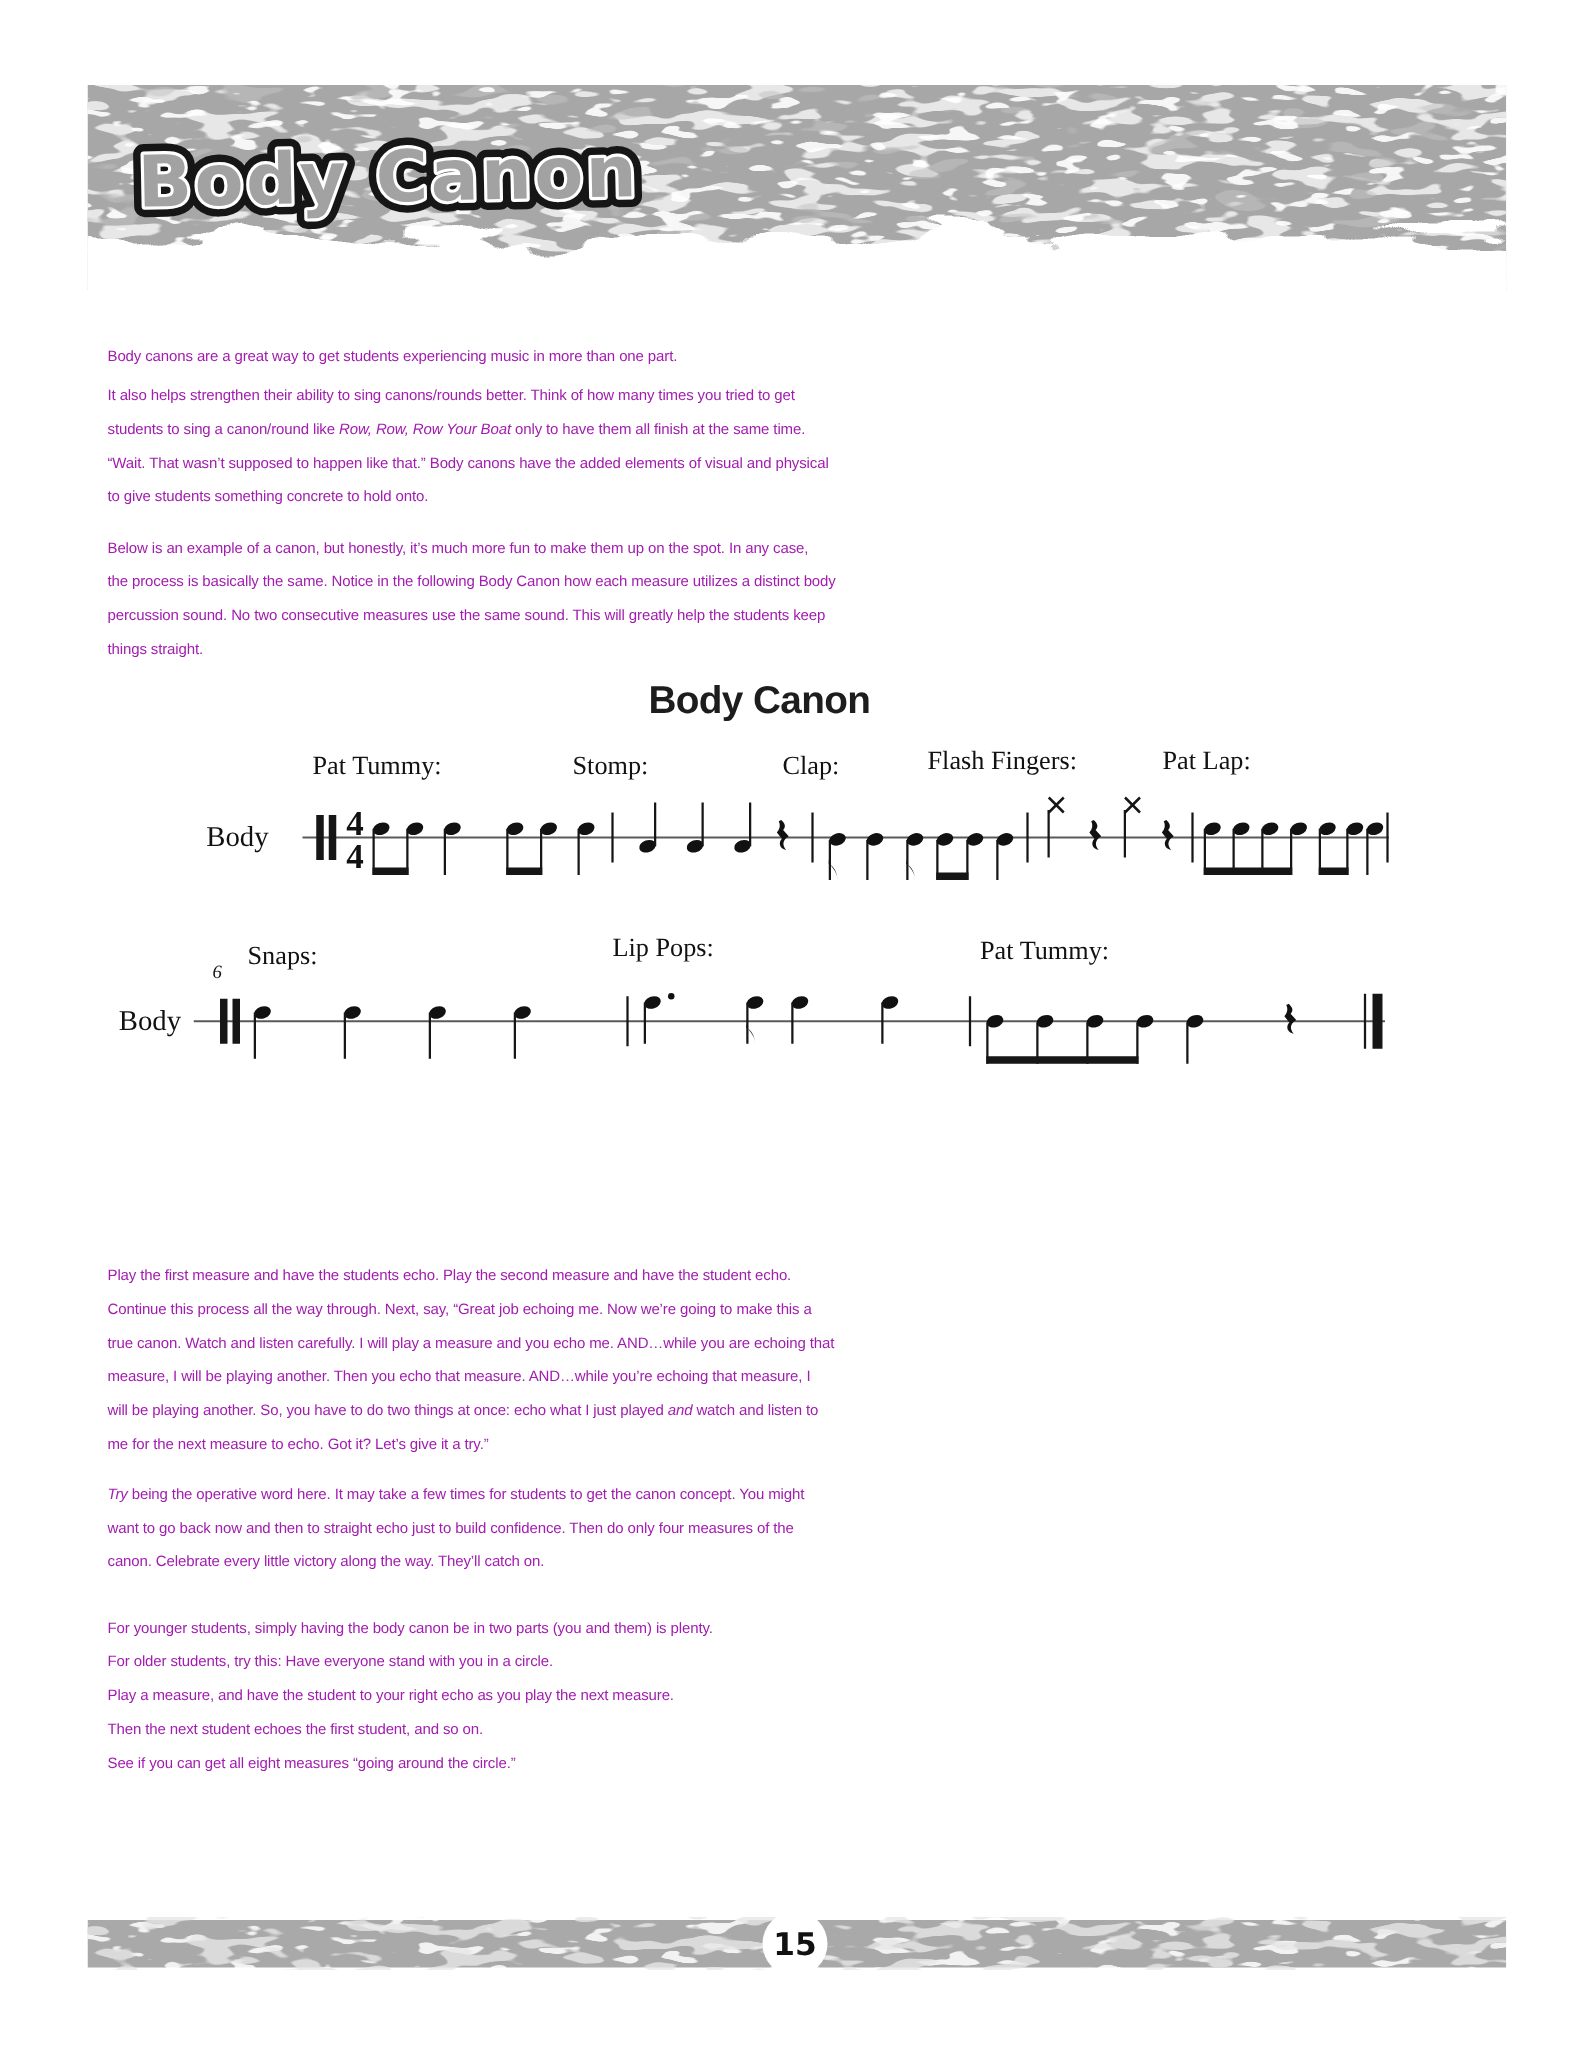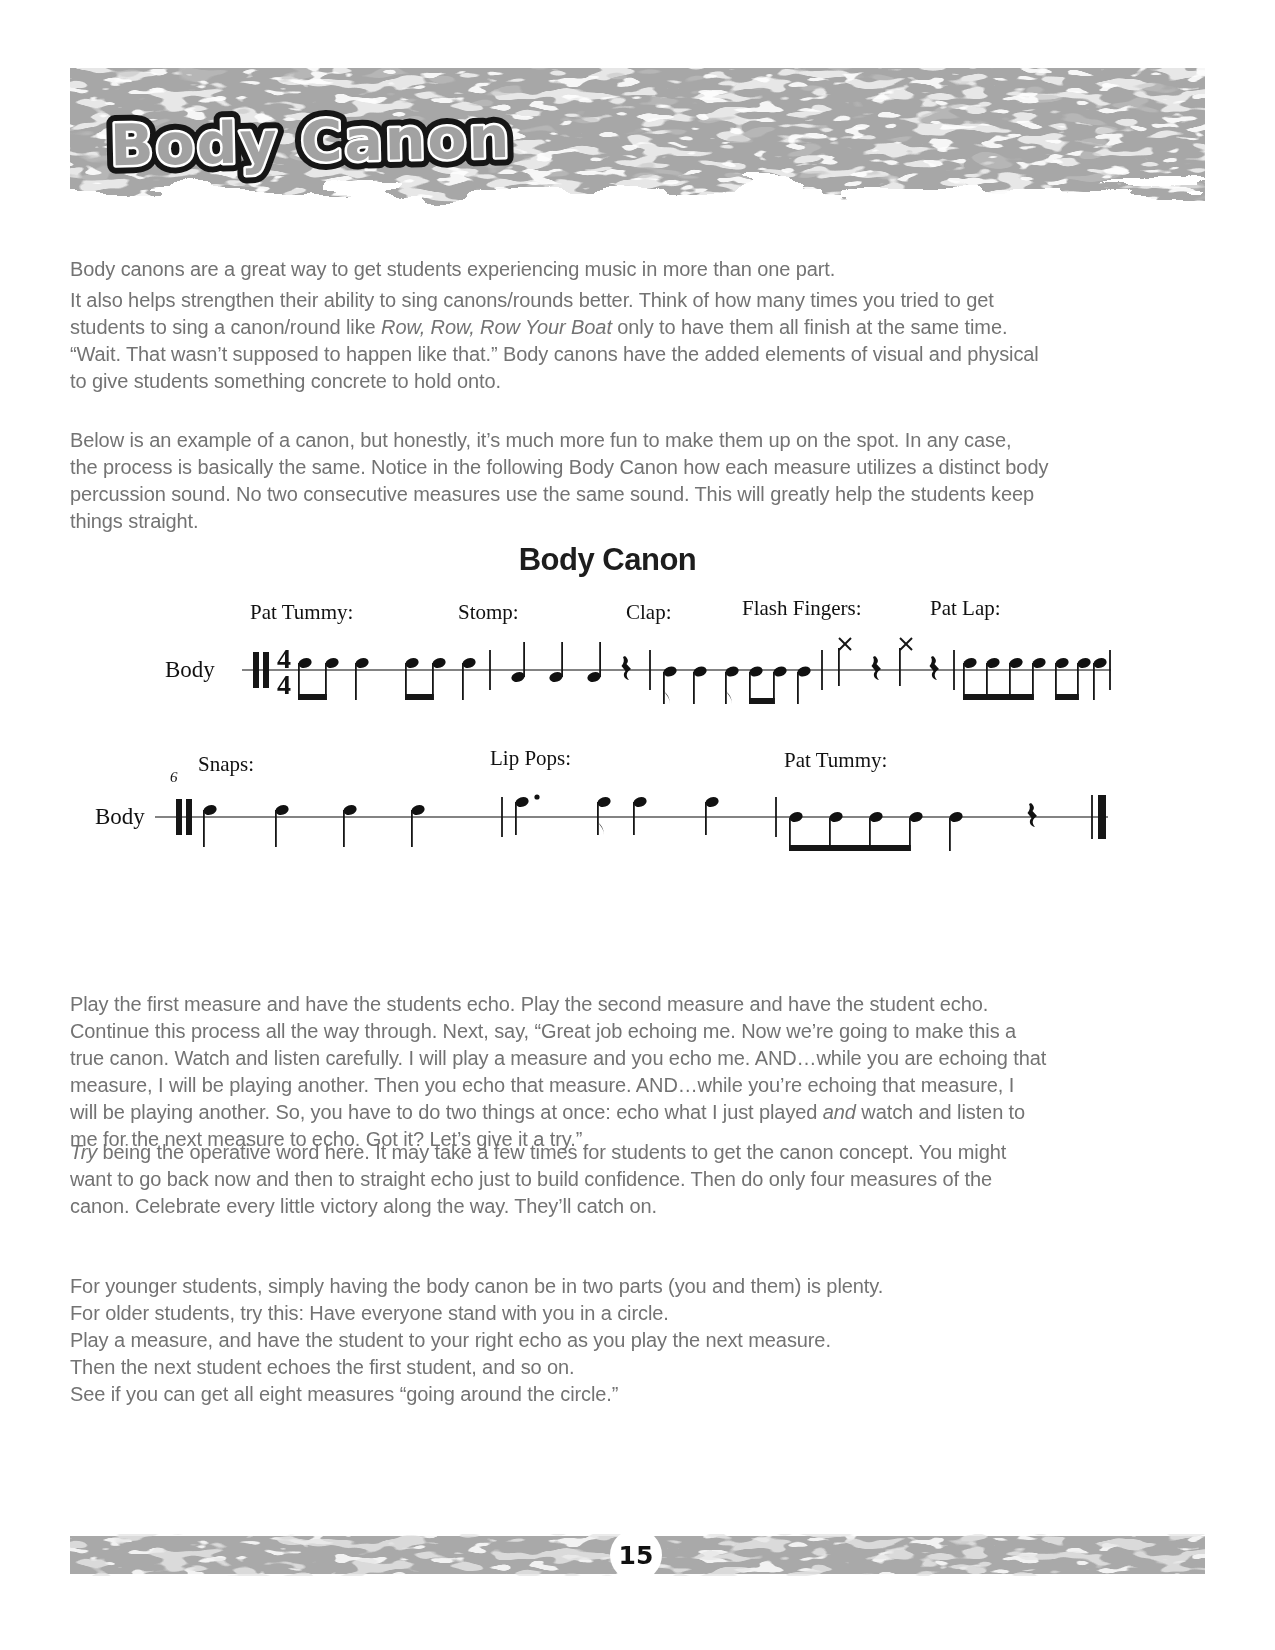--- a/index.html
+++ b/index.html
@@ -1,22 +1,22 @@
 <!DOCTYPE html>
 <html><head>
 <meta charset="utf-8">
 <style>
   html,body{margin:0;padding:0;background:#e8e8e8;}
   .page{position:relative;width:1275px;height:1650px;margin:0 auto;background:#ffffff;overflow:hidden;
         font-family:"Liberation Sans",sans-serif;}
-  p.body-text{position:absolute;left:70px;width:1142px;margin:0;
-      font-size:20px;line-height:27px;letter-spacing:-0.1px;color:#737373;white-space:pre-line;}
+  p.body-text{position:absolute;left:70px;width:1142px;margin:16px;
+      font-size:12px;line-height:27px;letter-spacing:-0.1px;color:#a21caf;white-space:pre-line;}
   p.body-text em{font-style:italic;}
-  .p1{top:256px;} .p2{top:287px;} .p3{top:427px;}
-  .p4{top:991px;} .p5{top:1139px;} .p6{top:1273px;} .p7{top:1407px;}
+  .p1{top:256px;} .p2{top:287px;} .p3{top:409px;}
+  .p4{top:991px;} .p5{top:1166px;} .p6{top:1273px;} .p7{top:1407px;}
   .score-title{position:absolute;left:70px;top:542px;width:1075px;margin:0;text-align:center;
       font-size:31px;font-weight:bold;color:#1d1d1d;letter-spacing:-0.5px;}
   svg{display:block;}
   .header-banner{position:absolute;left:70px;top:68px;}
   .staff1{position:absolute;left:70px;top:598px;}
   .staff2{position:absolute;left:70px;top:745px;}
   .footer-banner{position:absolute;left:70px;top:1528px;}
   .slabel{font-family:"Liberation Serif",serif;font-size:21px;fill:#111;}
   .part{font-family:"Liberation Serif",serif;font-size:23px;fill:#111;}
   .mnum{font-family:"Liberation Serif",serif;font-style:italic;font-size:15px;fill:#111;}

